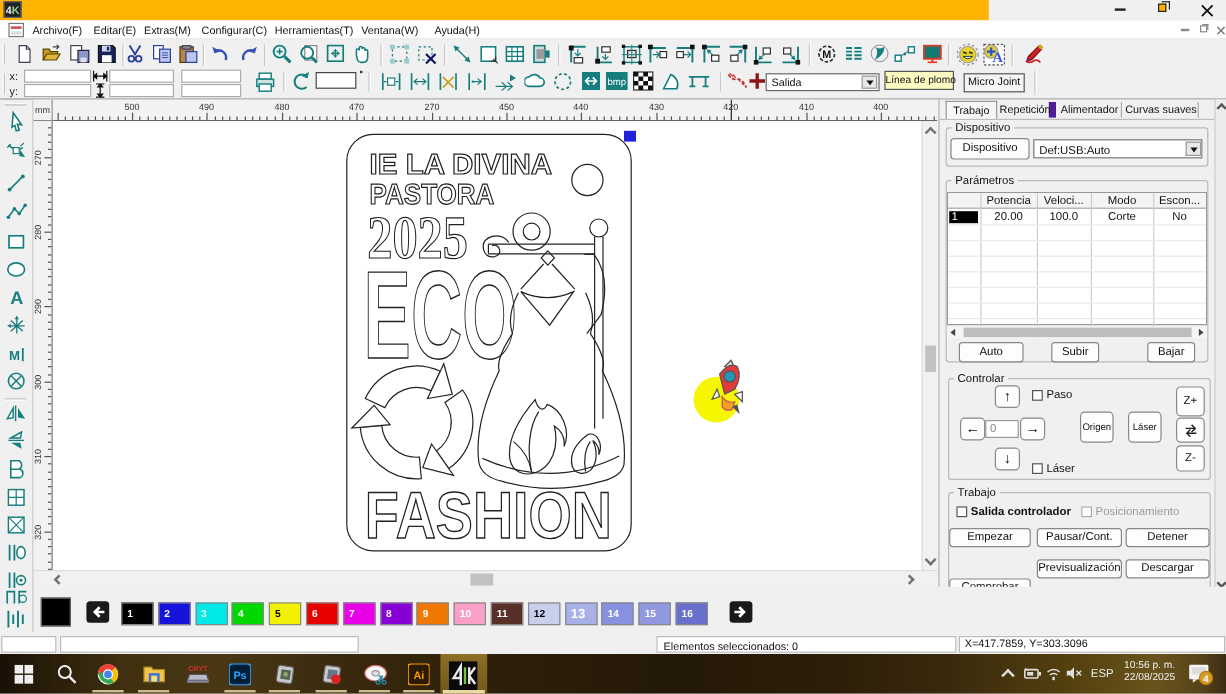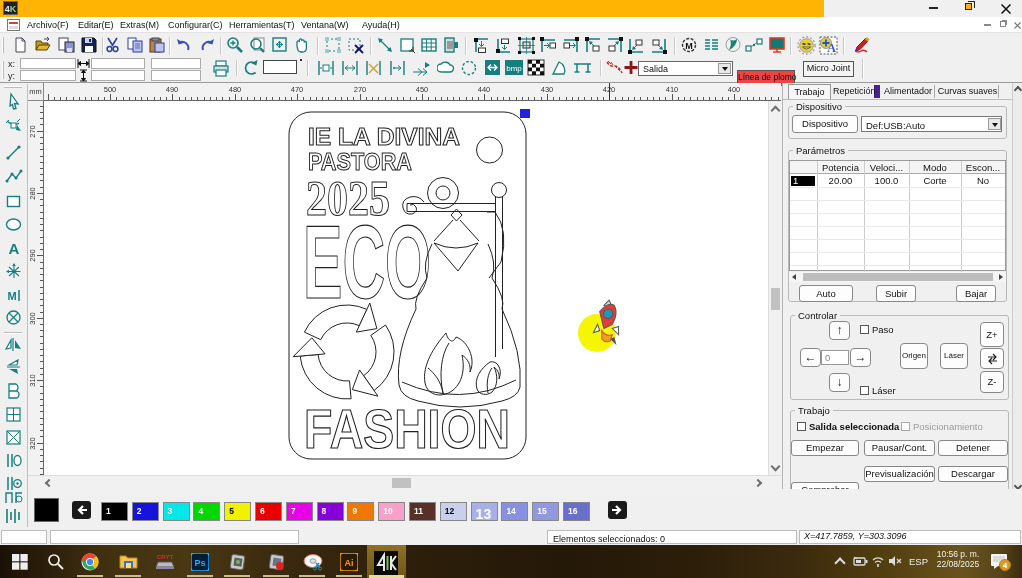--- a/index.html
+++ b/index.html
@@ -336,21 +336,21 @@
     </svg>
     <svg class="abs" style="left:623px;top:2px" width="16" height="17" viewBox="0 0 16 17">
       <path d="M8 2 v13 M1.5 8.5 h13" stroke="#8c1616" stroke-width="2.8"></path>
     </svg>
     <div class="fld" style="left:638px;top:4px;width:95px;height:15px;border:1px solid #666;">
       <div class="abs" style="left:4px;top:2px;font-size:9px;color:#111;">Salida</div>
       <div class="abs" style="left:79px;top:1px;width:13px;height:11px;background:#e8e8e8;border:1px solid #999;">
         <div class="abs" style="left:3px;top:3px;border-left:3.5px solid transparent;border-right:3.5px solid transparent;border-top:4.5px solid #111;"></div>
       </div>
     </div>
-    <div class="abs" style="left:737px;top:13px;width:58px;height:16px;background:#ef4444;border:1.5px solid #555;font-size:8.5px;text-align:center;line-height:13px;color:#111;white-space:nowrap;">Línea de plomo</div>
+    <div class="abs" style="left:737px;top:2px;width:58px;height:16px;background:#fef9c3;border:1.5px solid #555;font-size:8.5px;text-align:center;line-height:13px;color:#111;white-space:nowrap;">Línea de plomo</div>
     <div class="abs" style="left:803px;top:4px;width:51px;height:16px;background:#f4f4f4;border:1.5px solid #555;font-size:9px;text-align:center;line-height:13px;color:#111;">Micro Joint</div>
     <div class="abs" style="left:862px;top:2px;width:2px;height:20px;border-left:1px solid #c8c8c8;border-right:1px solid #fff;"></div>
   </div>
 <div class="abs" style="left:0;top:84px;width:28px;height:443px;background:#f0f0f0;border-right:1px solid #c0c0c0;">
     <div class="abs" style="left:4px;top:2px;width:18px;height:2px;border-top:1px solid #fff;border-bottom:1px solid #bbb;"></div>
     <svg class="abs" style="left:5px;top:8px" width="18" height="18" viewBox="0 0 18 18">
       <path d="M6 2 L13 12 L9.5 11.5 L11 16.5 L8.5 17 L7.5 12.5 L5 14z" fill="#fff" stroke="#177e7e" stroke-width="1.3"></path>
     </svg>
     <svg class="abs" style="left:5px;top:33px" width="18" height="18" viewBox="0 0 18 18">
       <path d="M2 4 q7 6 12 2" fill="none" stroke="#177e7e" stroke-width="1.3"></path>
@@ -744,21 +744,21 @@
     <div class="btn" style="left:197px;top:239px;width:24px;height:25px;line-height:23px;border-radius:4px;">Z+</div>
     <div class="btn" style="left:197px;top:265px;width:24px;height:21px;border-radius:4px;">
       <svg style="position:absolute;left:5px;top:4px" width="13" height="12" viewBox="0 0 13 12">
         <path d="M2 4 h8 m-3-3 l3 3 -3 3 M11 8 H3 m3-3 L3 8 l3 3" stroke="#222" fill="none" stroke-width="1.2"></path>
       </svg>
     </div>
     <div class="btn" style="left:197px;top:288px;width:24px;height:22px;line-height:20px;border-radius:4px;">Z-</div>
     <div class="gbx" style="left:7px;top:327px;width:219px;height:112px;"></div>
     <div class="glb" style="left:12px;top:322px;">Trabajo</div>
     <div class="cb" style="left:14px;top:339px;"></div>
-    <div class="abs" style="left:26px;top:338px;font-weight:bold;">Salida seleccionada</div>
+    <div class="abs" style="left:26px;top:338px;font-weight:bold;">Salida controlador</div>
     <div class="cb" style="left:118px;top:339px;border-color:#aaa;"></div>
     <div class="abs" style="left:130px;top:338px;color:#9a9a9a;">Posicionamiento</div>
     <div class="btn" style="left:8px;top:357px;width:68px;height:16px;line-height:14px;">Empezar</div>
     <div class="btn" style="left:81px;top:357px;width:71px;height:16px;line-height:14px;">Pausar/Cont.</div>
     <div class="btn" style="left:155px;top:357px;width:70px;height:16px;line-height:14px;">Detener</div>
     <div class="btn" style="left:8px;top:383px;width:68px;height:16px;line-height:14px;margin-top:16px;">Comprobar</div>
     <div class="btn" style="left:81px;top:383px;width:71px;height:16px;line-height:14px;">Previsualización</div>
     <div class="btn" style="left:155px;top:383px;width:70px;height:16px;line-height:14px;">Descargar</div>
     <div class="abs" style="left:229px;top:0;width:11px;height:444px;background:#ececec;border-left:1px solid #ccc;">
       <div class="abs" style="left:2px;top:4px;width:6px;height:6px;border-top:2px solid #555;border-right:2px solid #555;transform:rotate(-45deg);"></div>
@@ -777,42 +777,42 @@
     <div class="abs" style="left:134.6px;top:13px;width:27px;height:19px;background:#00e8e8;border:1px solid #888;color:#fff;font-size:8.5px;font-weight:bold;padding:3px 0 0 4px;">3</div>
     <div class="abs" style="left:165.4px;top:13px;width:27px;height:19px;background:#00d800;border:1px solid #888;color:#fff;font-size:8.5px;font-weight:bold;padding:3px 0 0 4px;">4</div>
     <div class="abs" style="left:196.2px;top:13px;width:27px;height:19px;background:#f2f200;border:1px solid #888;color:#000;font-size:8.5px;font-weight:bold;padding:3px 0 0 4px;">5</div>
     <div class="abs" style="left:227.0px;top:13px;width:27px;height:19px;background:#e80000;border:1px solid #888;color:#fff;font-size:8.5px;font-weight:bold;padding:3px 0 0 4px;">6</div>
     <div class="abs" style="left:257.8px;top:13px;width:27px;height:19px;background:#e800e8;border:1px solid #888;color:#fff;font-size:8.5px;font-weight:bold;padding:3px 0 0 4px;">7</div>
     <div class="abs" style="left:288.6px;top:13px;width:27px;height:19px;background:#8800d8;border:1px solid #888;color:#fff;font-size:8.5px;font-weight:bold;padding:3px 0 0 4px;">8</div>
     <div class="abs" style="left:319.4px;top:13px;width:27px;height:19px;background:#f07800;border:1px solid #888;color:#fff;font-size:8.5px;font-weight:bold;padding:3px 0 0 4px;">9</div>
     <div class="abs" style="left:350.2px;top:13px;width:27px;height:19px;background:#f8a0c8;border:1px solid #888;color:#fff;font-size:8.5px;font-weight:bold;padding:3px 0 0 4px;">10</div>
     <div class="abs" style="left:381.0px;top:13px;width:27px;height:19px;background:#583028;border:1px solid #888;color:#fff;font-size:8.5px;font-weight:bold;padding:3px 0 0 4px;">11</div>
     <div class="abs" style="left:411.8px;top:13px;width:27px;height:19px;background:#c8d0ee;border:1px solid #888;color:#000;font-size:8.5px;font-weight:bold;padding:3px 0 0 4px;">12</div>
-    <div class="abs" style="left:442.6px;top:13px;width:27px;height:19px;background:#a8b0e8;border:1px solid #888;color:#fff;font-size:14px;font-weight:bold;padding:3px 0 0 4px;">13</div>
+    <div class="abs" style="left:442.6px;top:13px;width:27px;height:19px;background:#a8b0e8;border:1px solid #888;color:#fff;font-size:11px;font-weight:bold;padding:3px 0 0 4px;">13</div>
     <div class="abs" style="left:473.4px;top:13px;width:27px;height:19px;background:#8890e0;border:1px solid #888;color:#fff;font-size:8.5px;font-weight:bold;padding:3px 0 0 4px;">14</div>
     <div class="abs" style="left:504.2px;top:13px;width:27px;height:19px;background:#9098e0;border:1px solid #888;color:#fff;font-size:8.5px;font-weight:bold;padding:3px 0 0 4px;">15</div>
     <div class="abs" style="left:535.0px;top:13px;width:27px;height:19px;background:#6870cc;border:1px solid #888;color:#fff;font-size:8.5px;font-weight:bold;padding:3px 0 0 4px;">16</div>
     <div class="abs" style="left:580px;top:12px;width:19px;height:18px;background:#1a1a1a;border-radius:3px;">
       <svg class="abs" style="left:3px;top:4px" width="13" height="10" viewBox="0 0 13 10">
         <path d="M1 5 H9 M5 1 l4 4 -4 4" stroke="#fff" stroke-width="2.2" fill="none"></path>
       </svg>
     </div>
   </div>
 <svg class="abs" style="left:4px;top:489px" width="20" height="18" viewBox="0 0 20 18">
     <path d="M2 14 V4 h6 v10 M12 14 V4 h6" stroke="#177e7e" stroke-width="1.4" fill="none"></path>
     <circle cx="15" cy="10" r="3" fill="none" stroke="#177e7e"></circle>
   </svg>
 <svg class="abs" style="left:4px;top:507px" width="20" height="18" viewBox="0 0 20 18">
     <path d="M3 2 v14 M7 5 v8 M11 2 v14 M15 5 v8" stroke="#177e7e" stroke-width="1.6"></path>
   </svg>
 <div class="abs" style="left:0;top:527px;width:1022px;height:18px;background:#f0f0f0;font-size:9px;color:#111;">
     <div class="fld" style="left:1px;top:3px;width:46px;height:14px;border-color:#bbb;"></div>
     <div class="fld" style="left:50px;top:3px;width:249px;height:14px;border-color:#bbb;"></div>
     <div class="fld" style="left:547px;top:3px;width:250px;height:14px;border-color:#bbb;padding:2.5px 0 0 5px;">Elementos seleccionados: 0</div>
-    <div class="fld" style="left:799px;top:3px;width:222px;height:14px;border-color:#bbb;padding:0 0 0 4px;font-style:italic;">X=417.7859, Y=303.3096</div>
+    <div class="fld" style="left:799px;top:3px;width:222px;height:14px;border-color:#bbb;padding:0 0 0 4px;">X=417.7859, Y=303.3096</div>
   </div>
 <div class="abs" style="left:0;top:545px;width:1022px;height:33px;
 background:linear-gradient(90deg,#1a1006 0%,#40300f 10%,#4a3814 18%,#39290e 28%,#2d1f0a 40%,#241807 55%,#2c1e09 68%,#3b2a0d 78%,#53400f 87%,#69531c 94%,#57431a 98%,#3b2c10 100%);">
 <svg class="abs" style="left:12px;top:9px" width="16" height="16" viewBox="0 0 16 16">
       <rect x="0" y="0" width="7.3" height="7.3" fill="#eee"></rect>
       <rect x="8.4" y="0" width="7.3" height="7.3" fill="#eee"></rect>
       <rect x="0" y="8.4" width="7.3" height="7.3" fill="#eee"></rect>
       <rect x="8.4" y="8.4" width="7.3" height="7.3" fill="#eee"></rect>
     </svg>
     <svg class="abs" style="left:47px;top:8px" width="17" height="17" viewBox="0 0 17 17">

